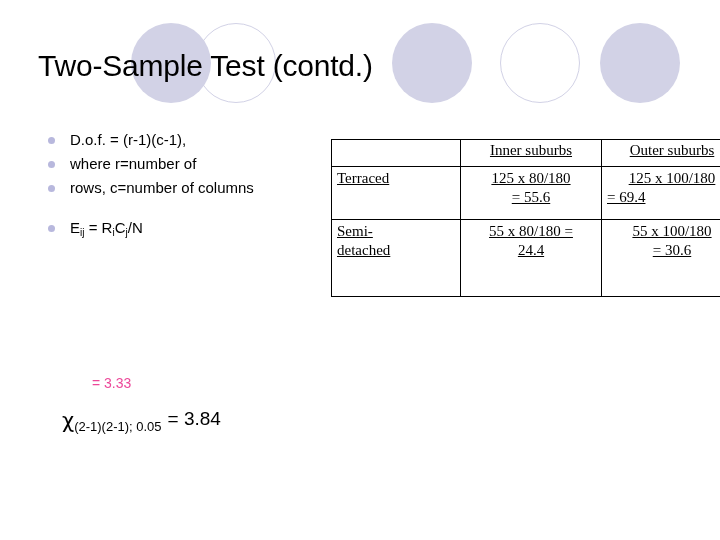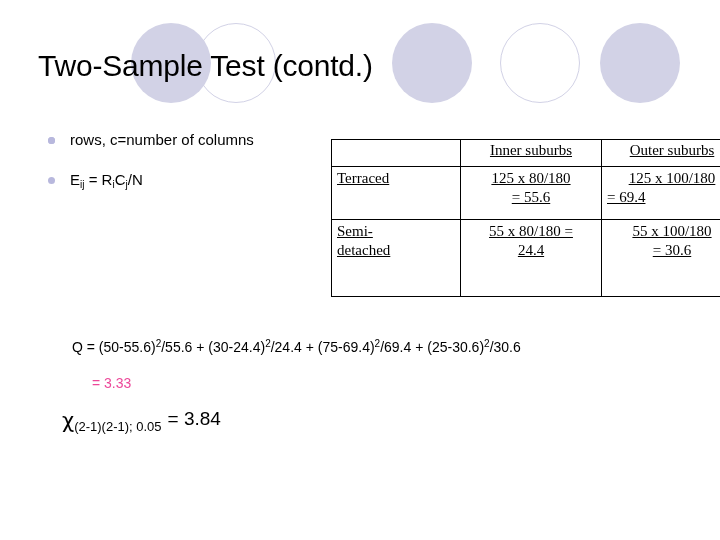--- a/index.html
+++ b/index.html
@@ -208,22 +208,27 @@
     <div class="deco-circle outline" style="left:500px;top:23px;width:80px;height:80px;"></div>
     <div class="deco-circle filled" style="left:600px;top:23px;width:80px;height:80px;"></div>
   </div>
 
   <div class="title">Two-Sample Test (contd.)</div>
 
   <div class="bullets">
 
     <div class="bullet-row">
       <span class="bullet-dot"></span>
-    </div>
-
+      <span class="bullet-text">D.o.f. = (r-1)(c-1),</span>
+    </div>
+
+    <div class="bullet-row">
+      <span class="bullet-dot"></span>
+      <span class="bullet-text">where r=number of</span>
+    </div>
 
     <div class="bullet-row">
       <span class="bullet-dot"></span>
       <span class="bullet-text">rows, c=number of columns</span>
     </div>
 
     <div class="bullet-row spaced">
       <span class="bullet-dot"></span>
       <span class="bullet-text"><span>E</span><sub>ij</sub><span> = R</span><sub>i</sub><span>C</span><sub>j</sub><span>/N</span></span>
     </div>
@@ -258,20 +263,19 @@
         <div>24.4</div>
       </td>
       <td class="col-data cell-data">
         <div>55 x 100/180</div>
         <div>= 30.6</div>
       </td>
     </tr>
   </tbody>
     </table>
 
-  <div class="eq-q"><span>Q</span><span> = (50-55.6)</span><sup>2</sup><span>/55.6 + (30-24.4)</span><sup>2</sup><span>/24.4 + (75-69.4)</span><sup>2</sup><span>/69.4 + (25-30.6)</span><sup>2</sup><span>/30.6</span></div>
 
   <div class="eq-result">= 3.33</div>
 
   <div class="eq-chi"><span class="chi-sym">χ</span><span class="chi-sub">(2-1)(2-1); 0.05</span><span class="chi-eq">= 3.84</span></div>
 
 
 </div>
 
 </body></html>

